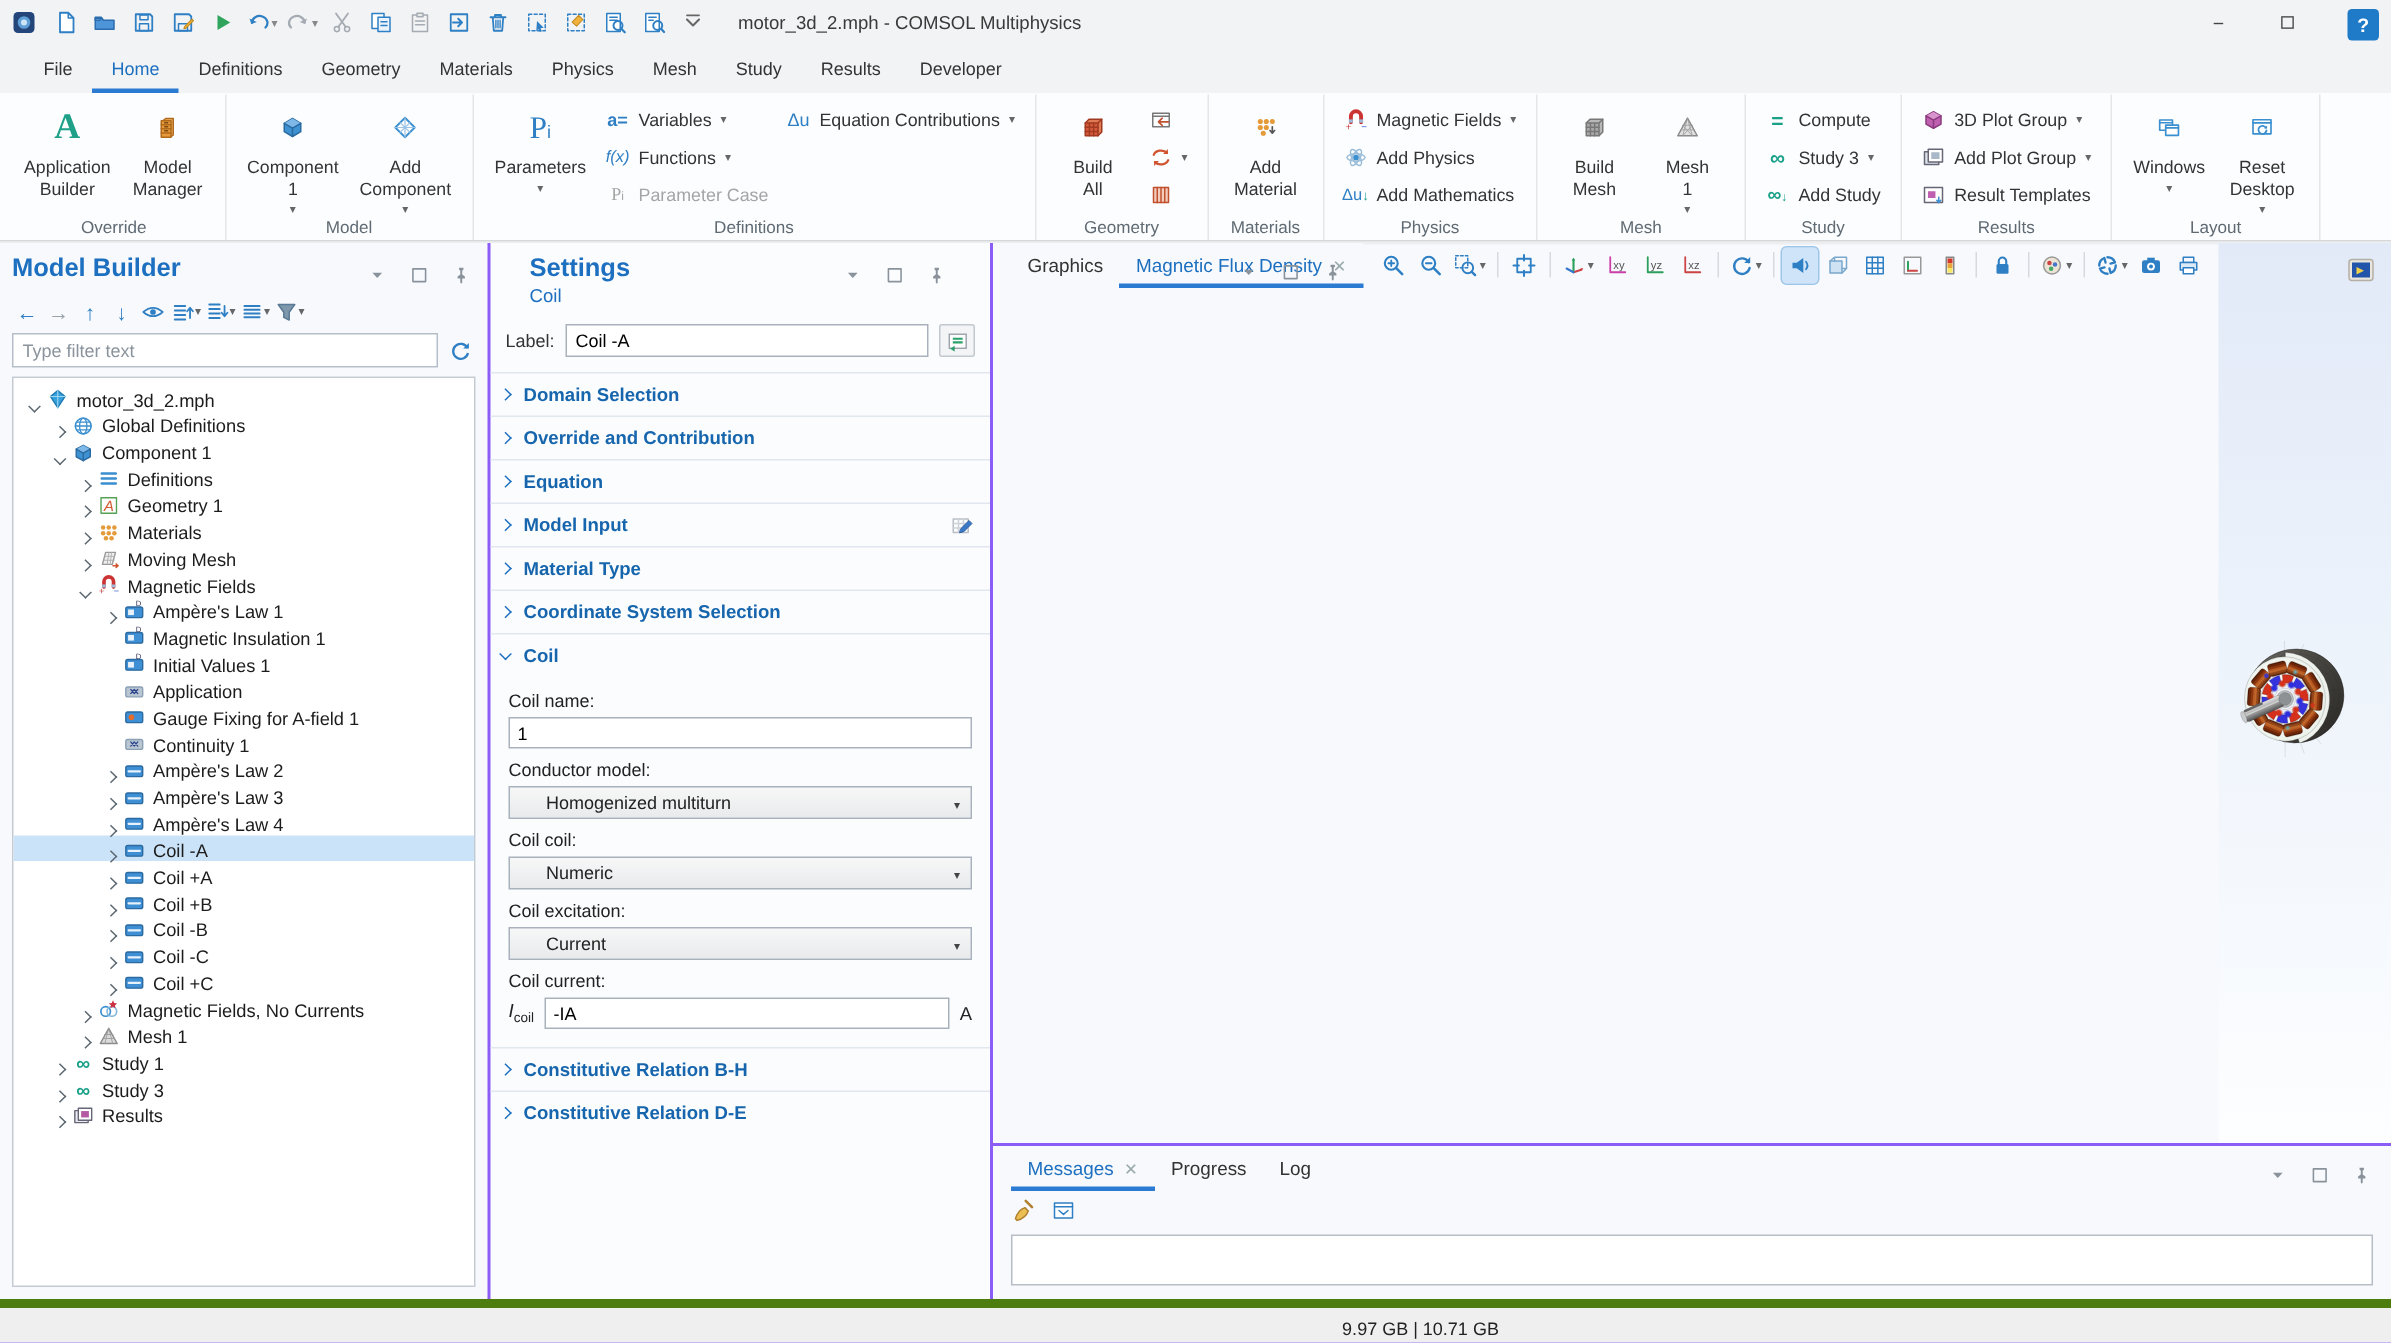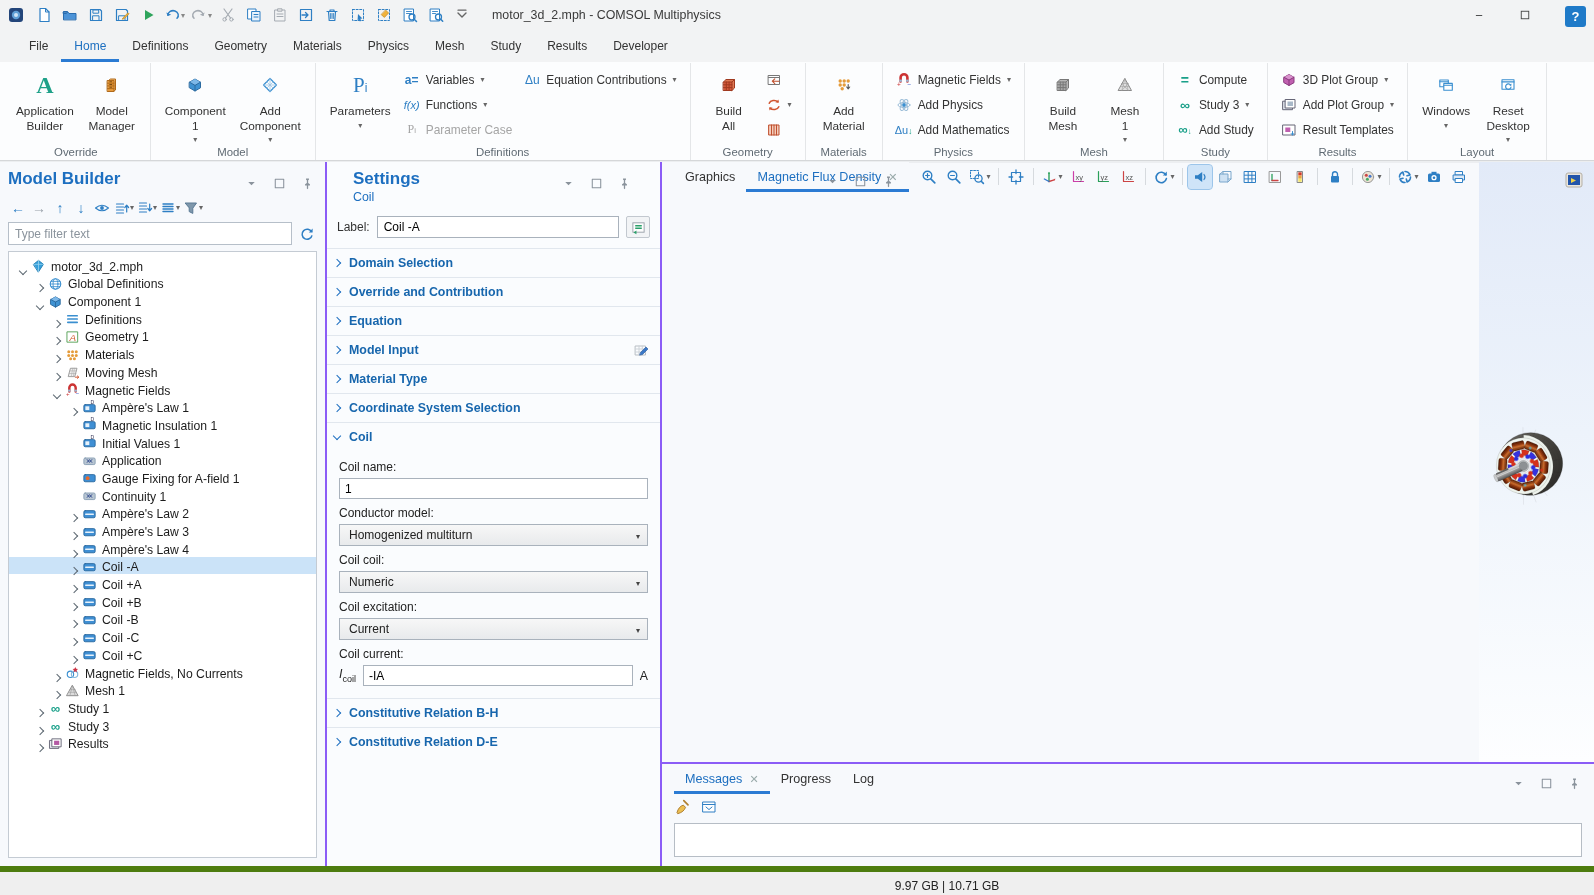--- a/index.html
+++ b/index.html
@@ -61,21 +61,21 @@
 #settings .panel-head{padding:0 26px}
 #label-row{display:flex;align-items:center;gap:7px;margin:12px 10px 10px}
 #label-input{flex:1;height:22px;border:1px solid #a9b2bc;background:#fff;padding:0 6px;font-size:12px}
 .icon-btn{width:24px;height:22px;border:1px solid #c2c8cf;background:#f2f4f6;border-radius:2px;display:flex;align-items:center;justify-content:center}
 .sec-head{height:29px;display:flex;align-items:center;gap:9px;padding:0 7px;border-top:1px solid #e1e7ee;color:#1766ad;font-weight:600;font-size:12.4px}
 .sec-head .chev{border-color:#1d6fc0}
 .sec-head .trailing{margin-left:auto}
 #coil-fields{padding:2px 12px 12px;display:flex;flex-direction:column}
 .f-label{margin:7px 0 4px;color:#222}
 .f-text{height:21px;border:1px solid #a9b2bc;background:#fff;padding:0 5px;font-size:12px;width:100%}
-.f-select{height:22px;border:1px solid #a9b2bc;background:linear-gradient(#f7f7f7,#e8eaec);display:flex;align-items:center;padding:0 22px 0 9px;position:relative;font-size:12px;color:#222}
+.f-select{height:22px;border:1px solid #a9b2bc;background:linear-gradient(#f7f7f7,#e8eaec);display:flex;align-items:center;padding:0 22px 0 24px;position:relative;font-size:12px;color:#222}
 .f-select .caret{position:absolute;right:7px;top:8px;color:#444}
 .cur-row{display:flex;align-items:center;gap:7px}
 .prefix{font-style:italic;font-size:12.5px;color:#222}
 .prefix sub{font-size:9px;font-style:normal}
 .unit{font-size:12.3px;color:#222}
 
 #right-col{flex:1;display:flex;flex-direction:column;gap:2px}
 #graphics{height:600px;background:#f7f9fc;display:flex;flex-direction:row}
 .tabs{display:flex;align-items:center;height:30px;padding-left:12px;position:relative}
 .tab{display:flex;align-items:center;gap:7px;padding:0 11px;height:30px;font-size:12.6px;color:#333}

